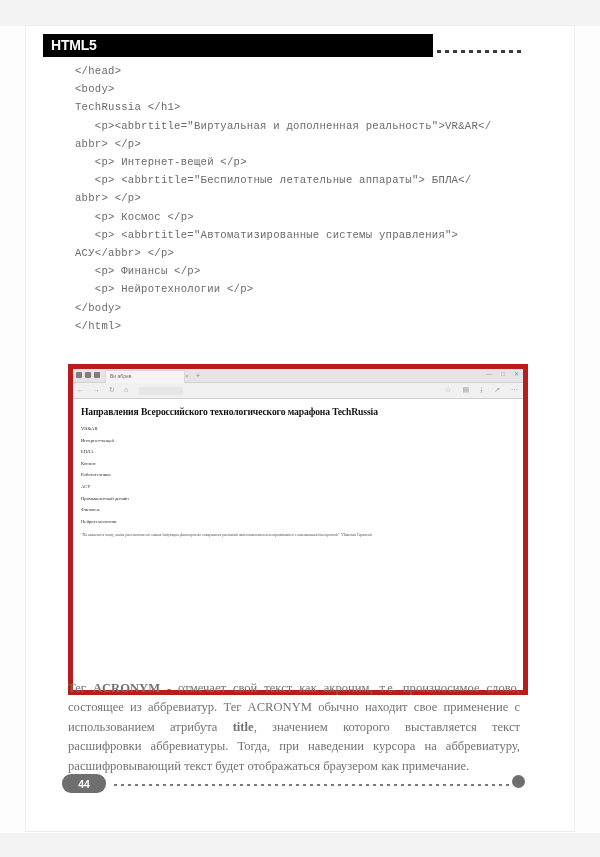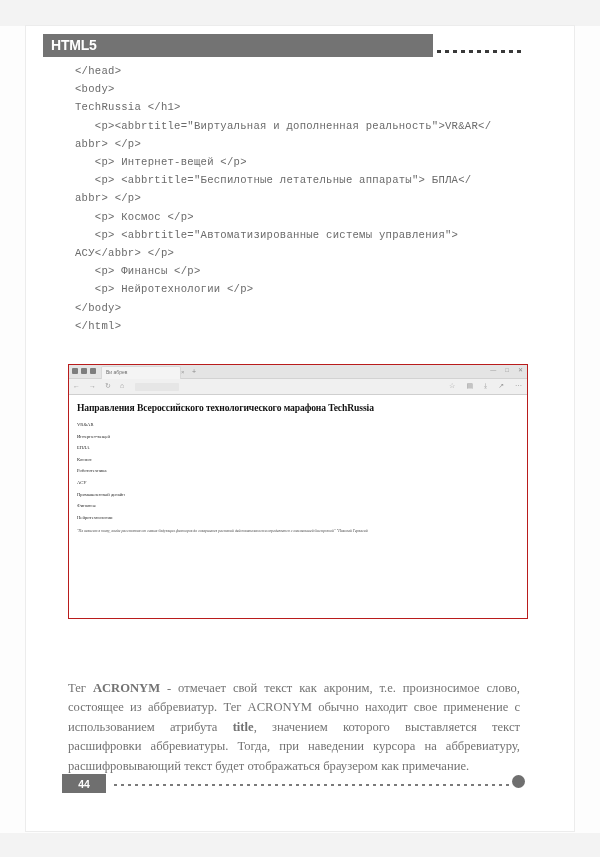--- a/index.html
+++ b/index.html
@@ -40,21 +40,21 @@
     width: 548px; height: 805px;
     background: #ffffff;
     box-shadow: 0 0 0 1px #ececec;
   }
 
   
   .header-bar {
     position: absolute;
     left: 43px; top: 34px;
     width: 390px; height: 23px;
-    background: #737373;
+    background: #000000;
   }
   .header-title {
     position: absolute;
     left: 8px; top: 3px;
     color: #ffffff;
     font-family: "Liberation Sans", sans-serif;
     font-weight: bold;
     font-size: 14px;
     letter-spacing: -0.2px;
   }
@@ -79,23 +79,23 @@
     line-height: 18.2px;
     color: #6a6a6a;
     white-space: pre;
     letter-spacing: 0.25px;
   }
 
   
   .browser-figure {
     position: absolute;
     left: 68px; top: 364px;
-    width: 460px; height: 255px;
+    width: 460px; height: 331px;
     background: #ffffff;
-    border: 1px solid #b91c1c;
+    border: 5px solid #b91c1c;
     box-sizing: border-box;
     overflow: hidden;
   }
   .bz-tabbar {
     position: relative;
     height: 13px;
     background: #e4e4e4;
     border-bottom: 1px solid #d2d2d2;
   }
   .bz-sys-icons {
@@ -256,21 +256,21 @@
     position: absolute;
     left: 62px; top: 774px;
     width: 462px;
     height: 22px;
   }
   .page-pill {
     position: absolute;
     left: 0; top: 0;
     width: 44px; height: 19px;
     background: #6f6f6f;
-    border-radius: 0;
+    border-radius: 9px;
     color: #ffffff;
     font-family: "Liberation Sans", sans-serif;
     font-weight: bold;
     font-size: 10.5px;
     display: flex;
     align-items: center;
     justify-content: center;
   }
   .footer-dots {
     position: absolute;

